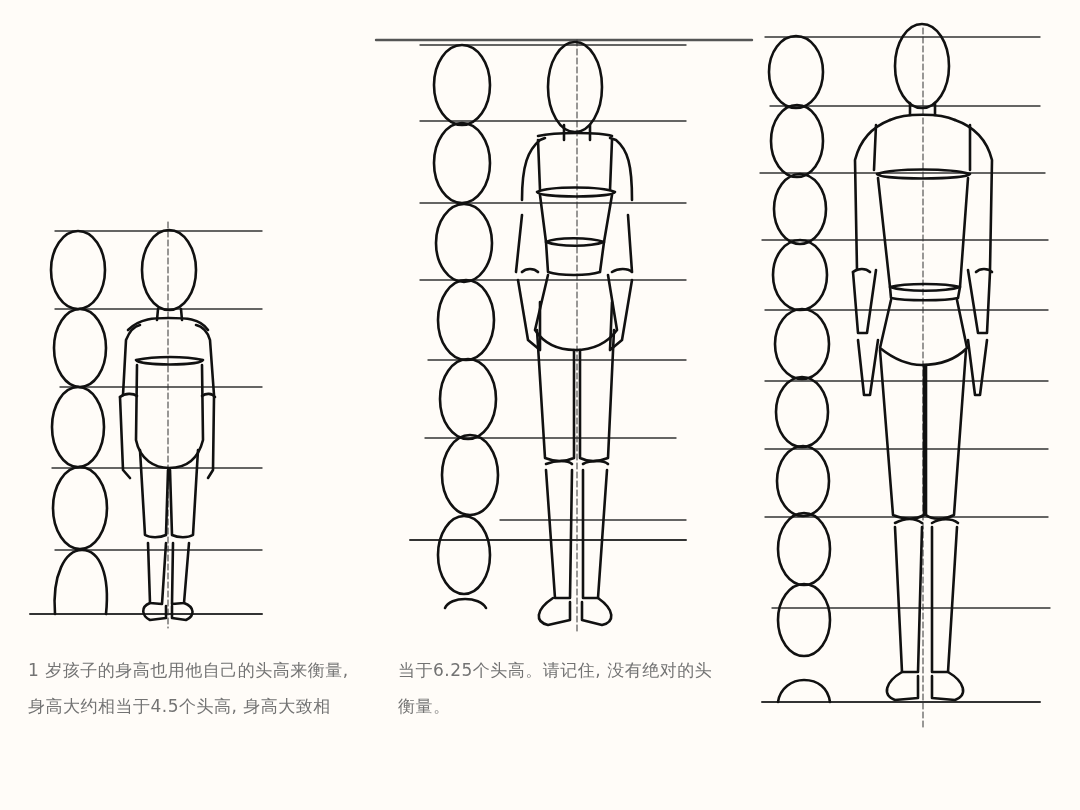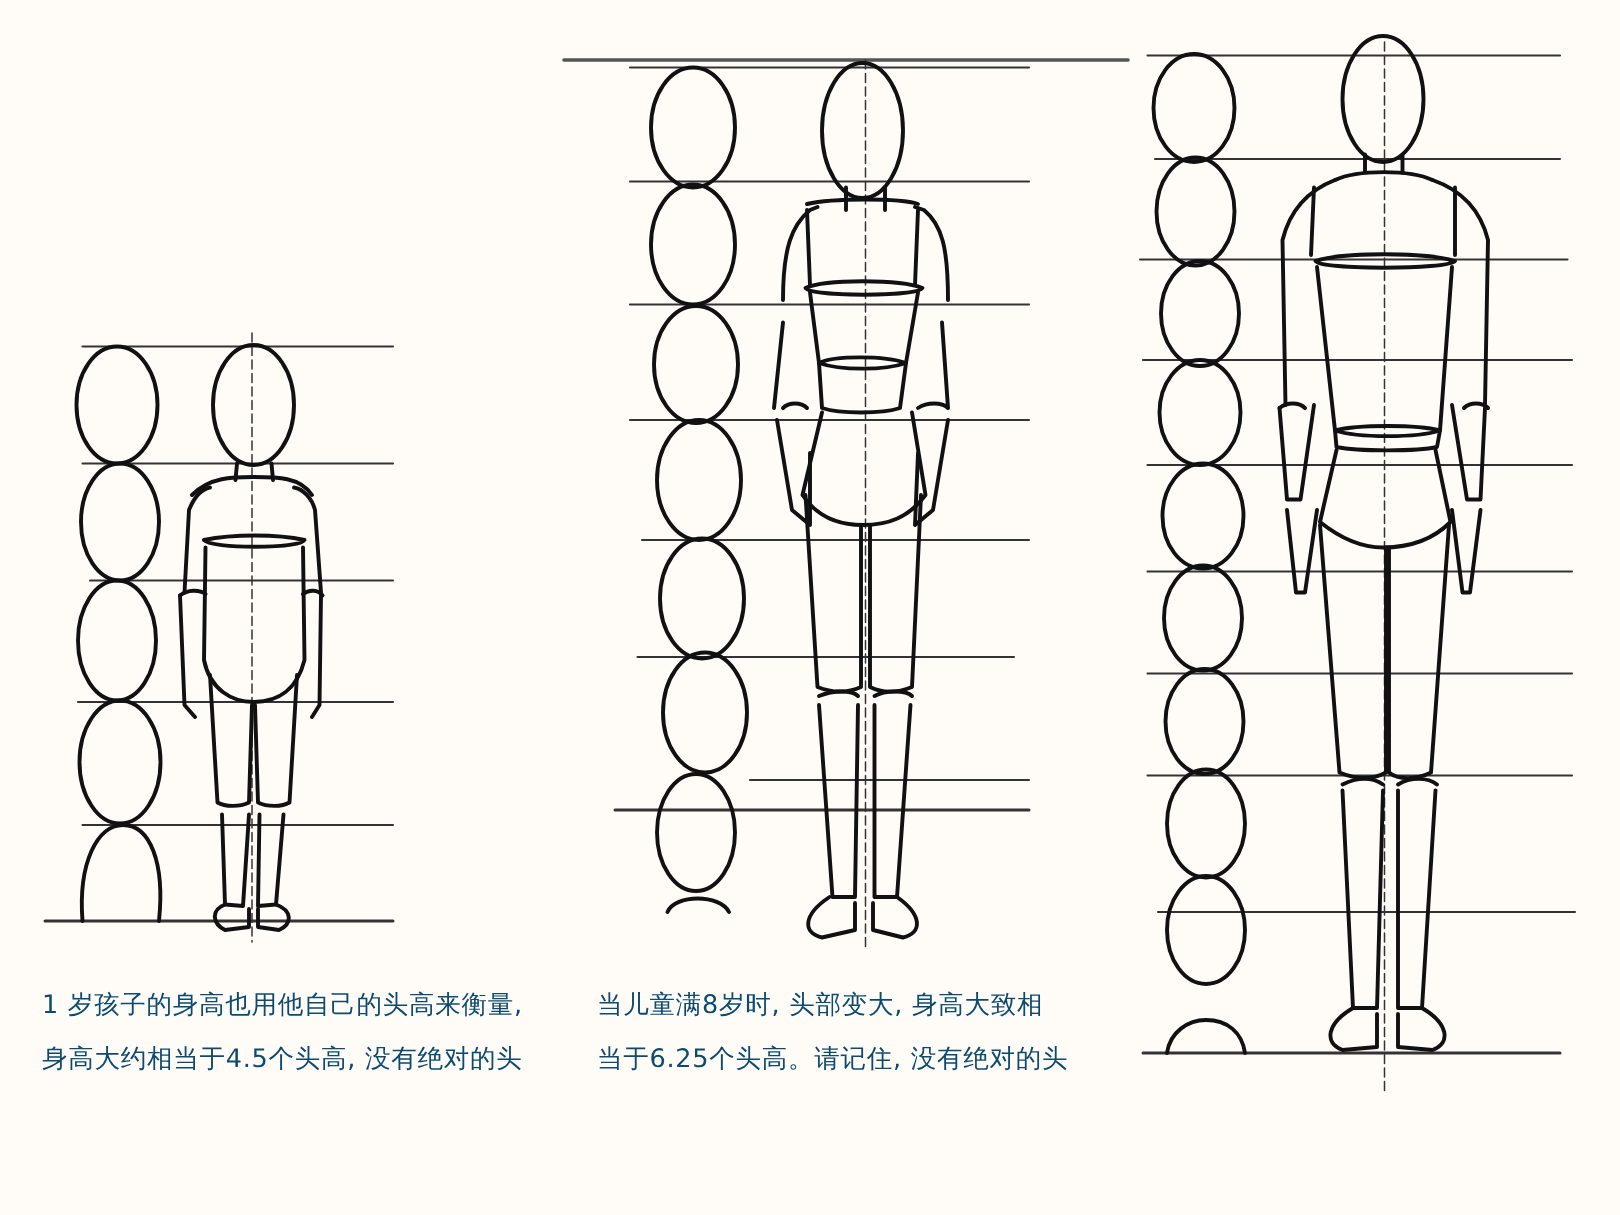--- a/index.html
+++ b/index.html
@@ -1,19 +1,19 @@
 <!DOCTYPE html>
 <html><head>
 <meta charset="utf-8">
 <style>
   html, body { margin:0; padding:0; }
   body { width:1080px; height:810px; background:#fffcf8; position:relative; overflow:hidden;
          font-family:"DejaVu Sans", sans-serif; }
   .fig { position:absolute; left:0; top:0; }
-  .caption { position:absolute; font-size:17px; line-height:36px; color:#0c4a6e; letter-spacing:0.5px; }
+  .caption { position:absolute; font-size:17px; line-height:36px; color:#737373; letter-spacing:0.5px; }
   #cap1 { left:28px; top:652px; width:370px; }
   #cap2 { left:398px; top:652px; width:350px; }
   .cap-line { display:block; white-space:nowrap; }
 </style>
 </head>
 <body>
 
 <svg class="fig" width="1080" height="810" viewBox="0 0 1080 810">
   <g fill="none" stroke="#111" stroke-width="2.6" stroke-linecap="round" stroke-linejoin="round">
 
@@ -144,19 +144,19 @@
         <path d="M895 527 L902 672 L918 672 L922 527 M932 527 L932 672 L948 672 L957 527"></path>
         <path d="M895 523 C905 518 915 518 922 523 M932 523 C940 518 952 518 958 523"></path>
         <path d="M902 672 C885 682 882 695 895 700 L918 698 L918 676 M948 672 C965 682 968 695 955 700 L932 698 L932 676"></path>
       </g>
     </g>
   </g>
 </svg>
 
 <div class="caption" id="cap1">
   <span class="cap-line">1 岁孩子的身高也用他自己的头高来衡量,</span>
-  <span class="cap-line">身高大约相当于4.5个头高, 没有绝对的头</span>
+  <span class="cap-line">身高大约相当于4.5个头高, 身高大致相</span>
 </div>
 
 <div class="caption" id="cap2">
-  <span class="cap-line">当儿童满8岁时, 头部变大, 身高大致相</span>
   <span class="cap-line">当于6.25个头高。请记住, 没有绝对的头</span>
+  <span class="cap-line">衡量。</span>
 </div>
 
 </body></html>

